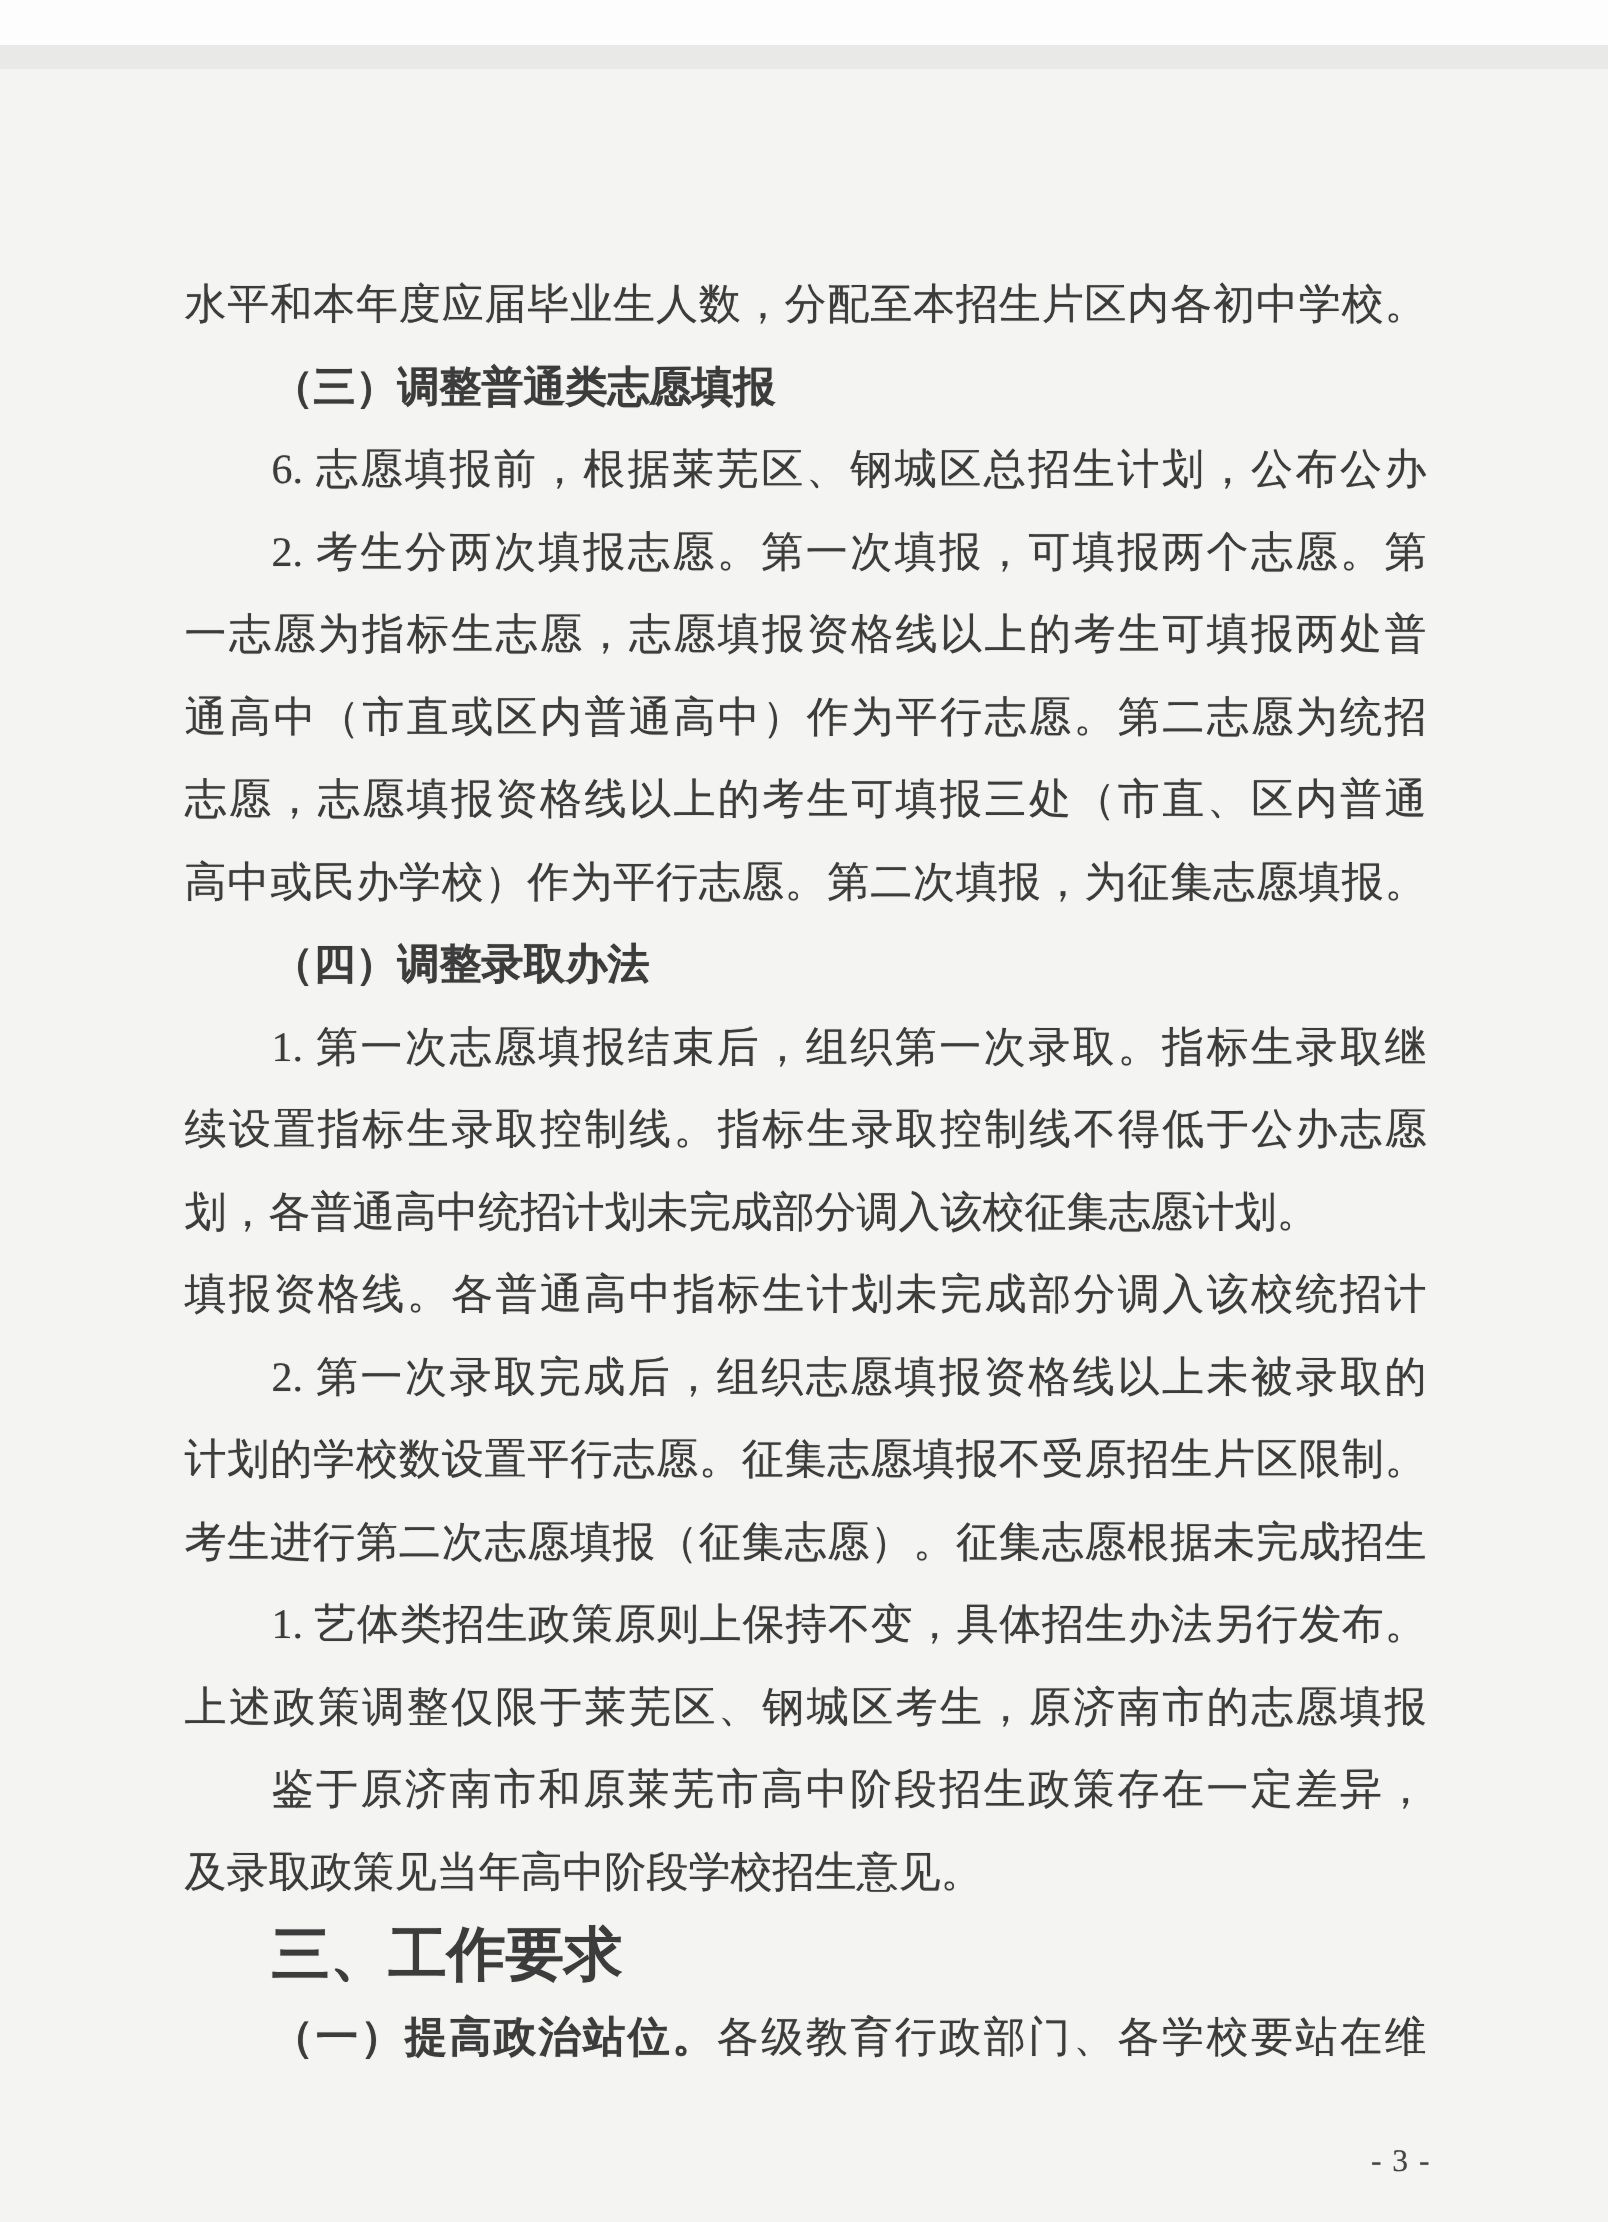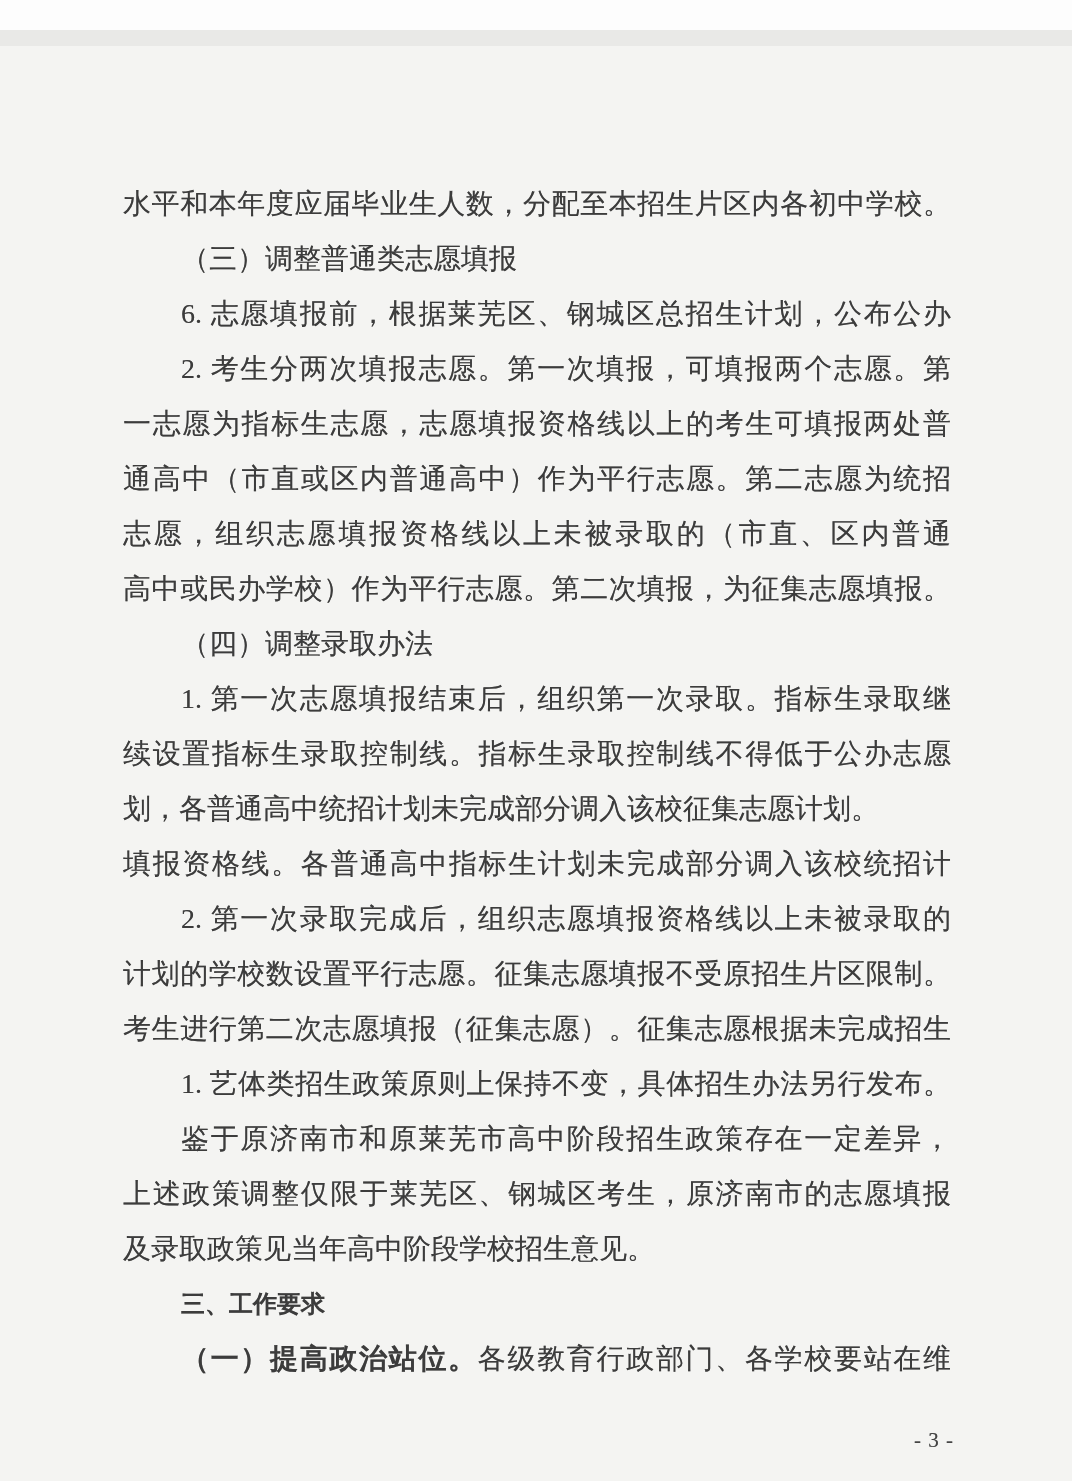--- a/index.html
+++ b/index.html
@@ -51,26 +51,26 @@
   }
   .line.indent {
     padding-left: 58px;
   }
   .line.flush {
     text-align: justify;
     text-align-last: justify;
     text-justify: inter-ideograph;
   }
   .line.kai-heading {
-    font-weight: 400;
+    font-weight: 700;
   }
   .line.hei-heading {
     font-family: Liberation Sans, sans-serif;
     font-weight: 700;
-    font-size: 24px;
+    font-size: 39px;
   }
   .line b {
     font-weight: 700;
   }
   .page-number {
     position: absolute;
     top: 1428px;
     right: 118px;
     font-size: 21px;
     color: #454545;
@@ -84,31 +84,31 @@
 <div class="page">
   <div class="top-white"></div>
   <div class="top-gray"></div>
   <div class="content" id="content">
       <div class="line flush">水平和本年度应届毕业生人数，分配至本招生片区内各初中学校。</div>
       <div class="line indent kai-heading">（三）调整普通类志愿填报</div>
       <div class="line indent flush">6. 志愿填报前，根据莱芜区、钢城区总招生计划，公布公办</div>
       <div class="line indent flush">2. 考生分两次填报志愿。第一次填报，可填报两个志愿。第</div>
       <div class="line flush">一志愿为指标生志愿，志愿填报资格线以上的考生可填报两处普</div>
       <div class="line flush">通高中（市直或区内普通高中）作为平行志愿。第二志愿为统招</div>
-      <div class="line flush">志愿，组织志愿填报资格线以上未被录取的（市直、区内普通</div>
+      <div class="line flush">志愿，志愿填报资格线以上的考生可填报三处（市直、区内普通</div>
       <div class="line flush">高中或民办学校）作为平行志愿。第二次填报，为征集志愿填报。</div>
       <div class="line indent kai-heading">（四）调整录取办法</div>
       <div class="line indent flush">1. 第一次志愿填报结束后，组织第一次录取。指标生录取继</div>
       <div class="line flush">续设置指标生录取控制线。指标生录取控制线不得低于公办志愿</div>
       <div class="line">划，各普通高中统招计划未完成部分调入该校征集志愿计划。</div>
       <div class="line flush">填报资格线。各普通高中指标生计划未完成部分调入该校统招计</div>
       <div class="line indent flush">2. 第一次录取完成后，组织志愿填报资格线以上未被录取的</div>
       <div class="line flush">计划的学校数设置平行志愿。征集志愿填报不受原招生片区限制。</div>
       <div class="line flush">考生进行第二次志愿填报（征集志愿）。征集志愿根据未完成招生</div>
       <div class="line indent flush">1. 艺体类招生政策原则上保持不变，具体招生办法另行发布。</div>
+      <div class="line flush">上述政策调整仅限于莱芜区、钢城区考生，原济南市的志愿填报</div>
       <div class="line indent flush">鉴于原济南市和原莱芜市高中阶段招生政策存在一定差异，</div>
-      <div class="line flush">上述政策调整仅限于莱芜区、钢城区考生，原济南市的志愿填报</div>
       <div class="line">及录取政策见当年高中阶段学校招生意见。</div>
       <div class="line indent hei-heading">三、工作要求</div>
       <div class="line indent flush"><b>（一）提高政治站位。</b>各级教育行政部门、各学校要站在维</div>
     </div>
   <div class="page-number">- 3 -</div>
 </div>
 
 </body></html>

